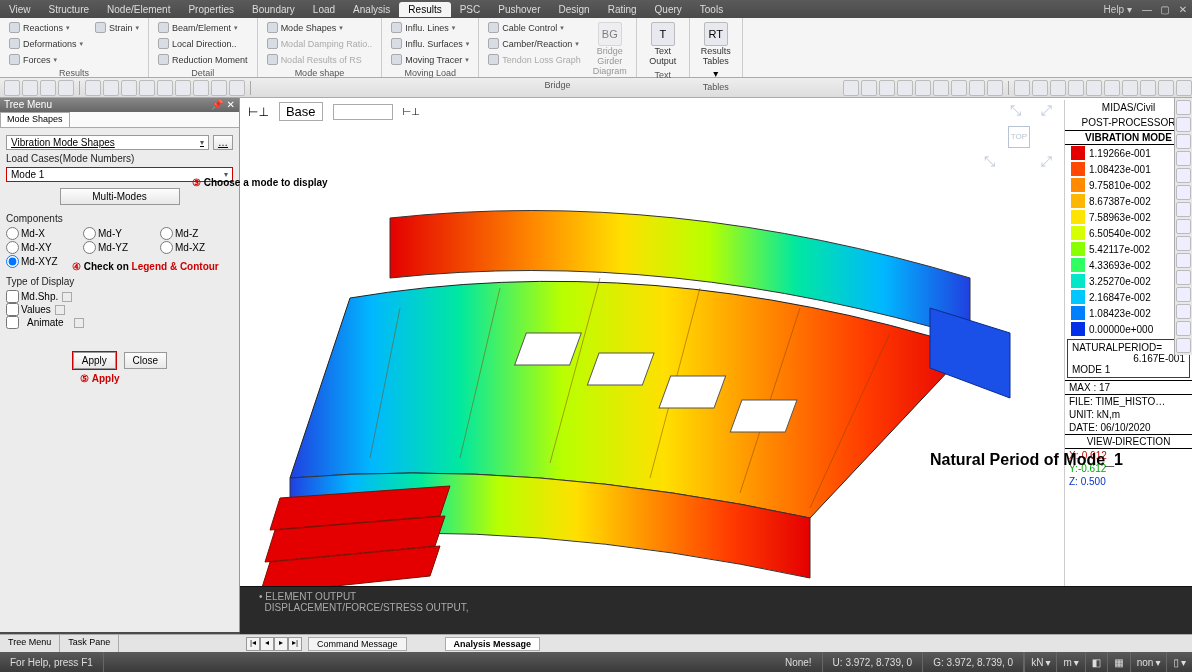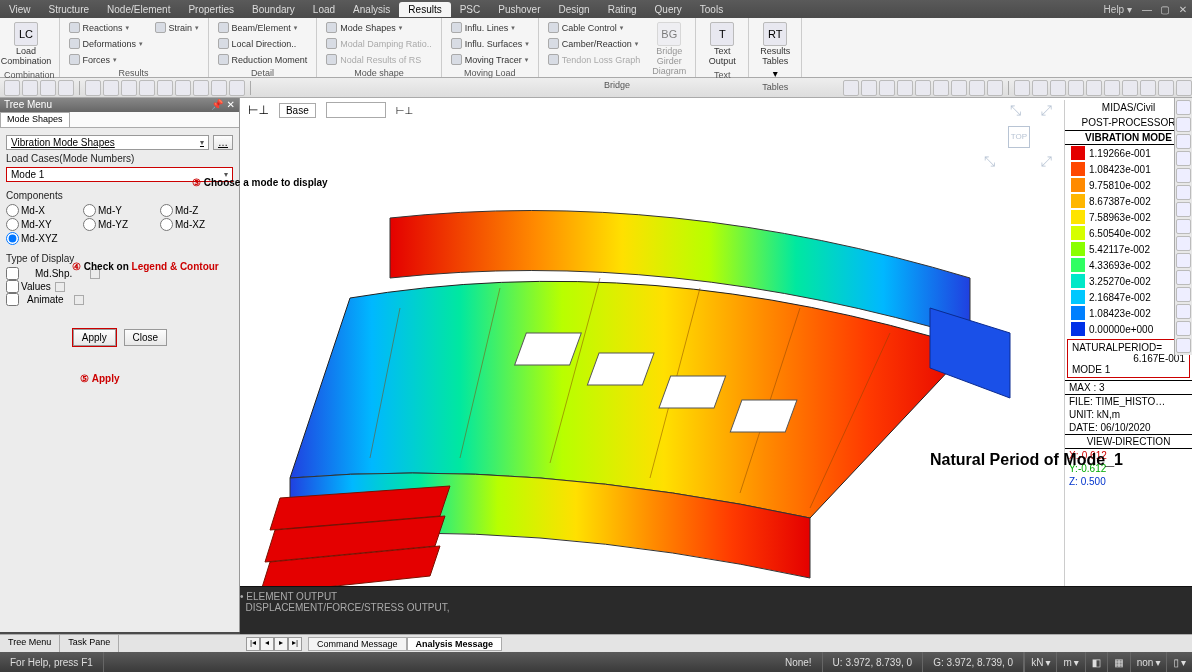--- a/index.html
+++ b/index.html
@@ -41,42 +41,42 @@
 .radios label { font-size:10px; display:flex; align-items:center; gap:2px; }
 .radios input { margin:0; }
 .display-box { border:1px solid #c00; padding:3px 4px; display:grid; grid-template-columns:1fr 1fr; gap:2px 6px; }
 .display-box label { font-size:10px; display:flex; align-items:center; gap:2px; }
 .apply-box { border:1px solid #c00; display:inline-block; padding:0; }
 .annot { position:absolute; font-size:15px; font-weight:600; color:#000; }
 .annot .num { color:#c00; font-weight:700; }
 .annot-red { color:#c00; }
 .viewport { flex:1; background:#fff; position:relative; overflow:hidden; }
 .vp-top { position:absolute; top:4px; left:8px; display:flex; align-items:center; gap:10px; }
-.vp-top .basebtn { border:1px solid #aaa; padding:1px 6px; font-size:10px; }
+.vp-top .basebtn { border:1px solid #aaa; padding:1px 6px; font-size:13px; }
 .vp-top .sel { border:1px solid #aaa; width:60px; height:16px; background:#fff; }
 .nav-cube { position:absolute; top:6px; right:142px; width:64px; height:64px; }
 .nav-cube .arrw { position:absolute; color:#b8c4d4; font-size:14px; }
 .nav-cube .face { position:absolute; top:22px; left:22px; width:22px; height:22px; border:1px solid #b8c4d4; font-size:8px; color:#b8c4d4; text-align:center; line-height:20px; }
 .legend-pane { position:absolute; top:2px; right:0; width:128px; height:560px; background:#fff; border-left:1px solid #ccc; font-family:'Courier New',monospace; font-size:10px; }
 .legend-pane .hdr { text-align:center; padding:2px 0; }
 .legend-pane .mode-t { text-align:center; border-top:1px solid #000; border-bottom:1px solid #000; padding:1px 0; font-weight:600; }
 .legend-row { display:flex; align-items:center; height:16px; }
 .legend-row .sw { width:14px; height:14px; margin:0 4px 0 6px; }
 .legend-row .val { font-size:10px; }
 .red-box { border:1px solid #c00; margin:2px 2px; padding:2px 4px; }
 .info-row { padding:1px 4px; }
 .axis { position:absolute; bottom:30px; right:18px; width:30px; height:30px; }
 .model { position:absolute; top:60px; left:10px; width:790px; height:480px; }
-.msgwin { position:absolute; left:240px; bottom:38px; right:0; height:48px; background:#2a2a2a; border-top:1px solid #111; color:#aaa; font-family:'Courier New',monospace; font-size:9px; padding:4px 0; overflow:hidden; }
+.msgwin { position:absolute; left:240px; bottom:38px; right:0; height:48px; background:#2a2a2a; border-top:1px solid #111; color:#aaa; font-family:'Courier New',monospace; font-size:9px; padding:4px 19px; overflow:hidden; }
 .msgwin .ln { white-space:pre; }
 .btabs { position:absolute; left:240px; bottom:20px; right:0; height:18px; background:#e4e4e4; display:flex; align-items:center; padding-left:6px; gap:0; border-top:1px solid #aaa;}
 .btabs .nav { display:flex; gap:0; margin-right:6px; }
 .btabs .nav .b { width:14px; height:14px; border:1px solid #999; background:#f4f4f4; font-size:8px; text-align:center; }
 .btabs .tab { padding:1px 8px; font-size:9px; border:1px solid #aaa; background:#f4f4f4; }
-.btabs .tab.active { background:#fff; font-weight:600; }
+.btabs .tab.active { background:#fff; font-weight:600;margin-left:38px; }
 .bottom-left-tabs { position:absolute; left:0; bottom:20px; width:240px; height:18px; background:#e4e4e4; display:flex; border-top:1px solid #aaa;}
 .bottom-left-tabs .tab { padding:2px 8px; font-size:9px; border-right:1px solid #aaa; }
 .statusbar { position:absolute; bottom:0; left:0; right:0; height:20px; background:linear-gradient(#5a5a5a,#3a3a3a); color:#ddd; display:flex; align-items:center; font-size:10px; }
 .statusbar .seg { padding:0 10px; border-right:1px solid #666; height:100%; display:flex; align-items:center; }
 .statusbar .spacer { flex:1; }
 .statusbar .sbtn { padding:0 6px; border-left:1px solid #666; height:100%; display:flex; align-items:center; gap:2px;}
 .right-tools { position:absolute; right:0; top:98px; width:18px; background:#e8e8e8; border-left:1px solid #aaa; display:flex; flex-direction:column; gap:2px; padding:2px 1px; }
 .right-tools .rb { width:15px; height:15px; background:#eef; border:1px solid #bbb; border-radius:2px; }
 .scroll-h { position:absolute; left:240px; right:20px; bottom:56px; height:14px; background:#d8d8d8; border:1px solid #aaa; }
 .scroll-h .thumb { position:absolute; left:14px; top:1px; bottom:1px; width:40%; background:#b8b8b8; border:1px solid #888; }
@@ -99,29 +99,20 @@
   <span class="mitem">Rating</span>
   <span class="mitem">Query</span>
   <span class="mitem">Tools</span>
   <span class="help"><span>Help</span> ▾</span>
   <span class="winctl">—</span>
   <span class="winctl">▢</span>
   <span class="winctl">✕</span>
 </div>
 
 <div class="ribbon">
-  <div class="ribbon-group">
-      <div class="gbody">
-    <div class="bigbtn">
-          <div class="ico">LC</div>
-          <div class="lbl">Load Combination</div>
-        </div>
-  </div>
-      <div class="glabel">Combination</div>
-    </div>
 
   <div class="ribbon-group">
       <div class="gbody">
     <div class="smallcol">
       <div class="smallbtn">
             <span class="dot"></span>
             <span class="t">Reactions</span>
             <span class="drop">▾</span>
           </div>
       <div class="smallbtn">
@@ -315,20 +306,21 @@
             <span>Vibration Mode Shapes</span>
             <span class="arr">▾</span>
           </div>
         <div class="wbtn" style="padding:1px 4px">…</div>
       </div>
       <div class="row fieldset-label">Load Cases(Mode Numbers)</div>
       <div class="row dropdown mode-drop">
           <span>Mode 1</span>
           <span class="arr">▾</span>
         </div>
+      <div class="row" style="text-align:center;margin-top:6px;"><span class="wbtn" style="width:120px">Multi-Modes</span></div>
       <div class="row fieldset-label" style="margin-top:8px">Components</div>
       <div class="row radios">
         <label>
             <input type="radio" name="c" style="">
             <span>Md-X</span>
           </label>
         <label>
             <input type="radio" name="c" style="">
             <span>Md-Y</span>
           </label>
@@ -349,21 +341,21 @@
             <span>Md-XZ</span>
           </label>
         <label>
             <input type="radio" name="c" checked="" style="">
             <span>Md-XYZ</span>
           </label>
       </div>
       <div class="row fieldset-label" style="margin-top:8px">Type of Display</div>
       <div class="row" style="display:flex;gap:6px;">
         <div style="flex:0 0 60px">
-          <label style="font-size:10px;display:flex;align-items:center;gap:16px">
+          <label style="font-size:10px;display:flex;align-items:center;gap:2px">
               <input type="checkbox" style="">
               <span>Md.Shp.</span>
               <span style="border:1px solid #aaa;width:10px;height:10px;margin-left:2px"></span>
             </label>
           <label style="font-size:10px;display:flex;align-items:center;gap:2px">
               <input type="checkbox" style="">
               <span>Values</span>
               <span style="border:1px solid #aaa;width:10px;height:10px;margin-left:2px"></span>
             </label>
           <label style="font-size:10px;display:flex;align-items:center;gap:8px">
@@ -506,21 +498,21 @@
           <div class="legend-row">
             <span class="sw" style="background:#0030e8"></span>
             <span class="val">0.00000e+000</span>
           </div>
         </div>
       <div class="red-box">
         <div>NATURALPERIOD=</div>
         <div style="text-align:right">6.167E-001</div>
         <div>MODE 1</div>
       </div>
-      <div class="info-row" style="border-top:1px solid #000">MAX : 3</div>
+      <div class="info-row" style="border-top:1px solid #000">MAX : 17</div>
       <div class="info-row" style="border-top:1px solid #000">FILE: TIME_HISTO…</div>
       <div class="info-row">UNIT: kN,m</div>
       <div class="info-row">DATE: 06/10/2020</div>
       <div class="info-row" style="text-align:center;border-top:1px solid #000;border-bottom:1px solid #000">VIEW-DIRECTION</div>
       <div class="info-row" style="color:#c00">X:-0.612</div>
       <div class="info-row" style="color:#0a0">Y:-0.612</div>
       <div class="info-row" style="color:#03c">Z: 0.500</div>
       <svg class="axis" viewBox="0 0 30 30">
         <line x1="15" y1="15" x2="28" y2="20" stroke="#c00" stroke-width="1.5"></line>
           <polygon points="28,20 24,17 25,22" fill="#c00"></polygon>

